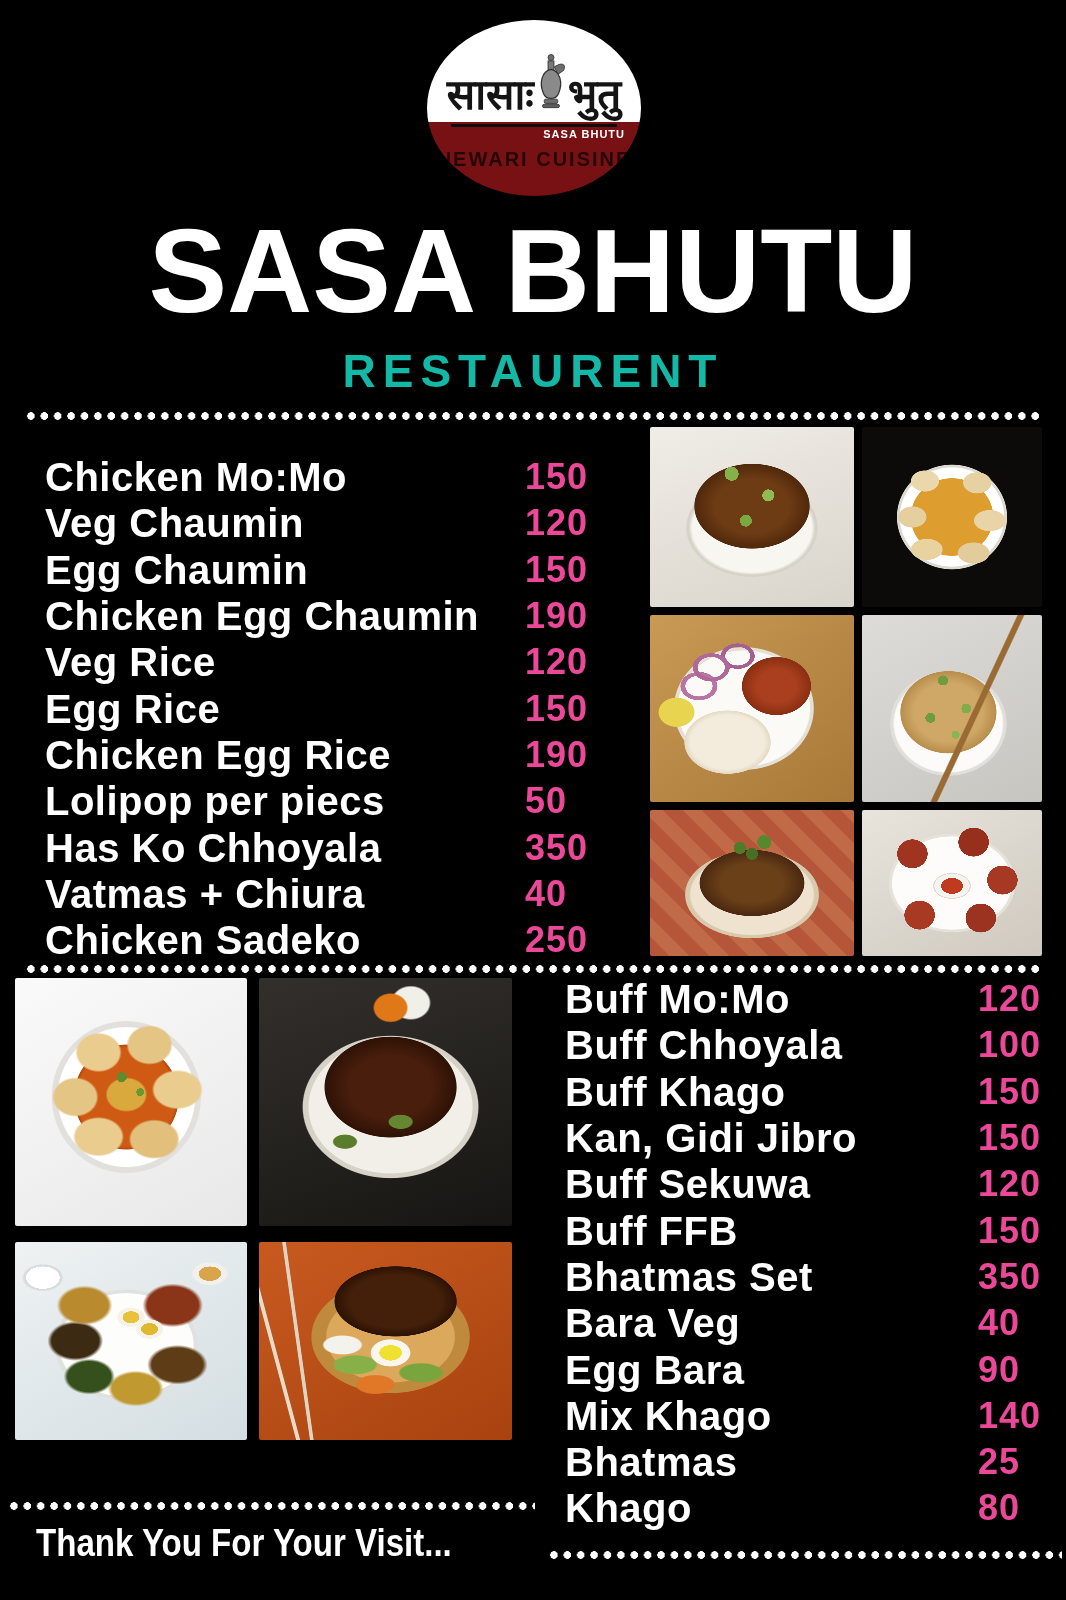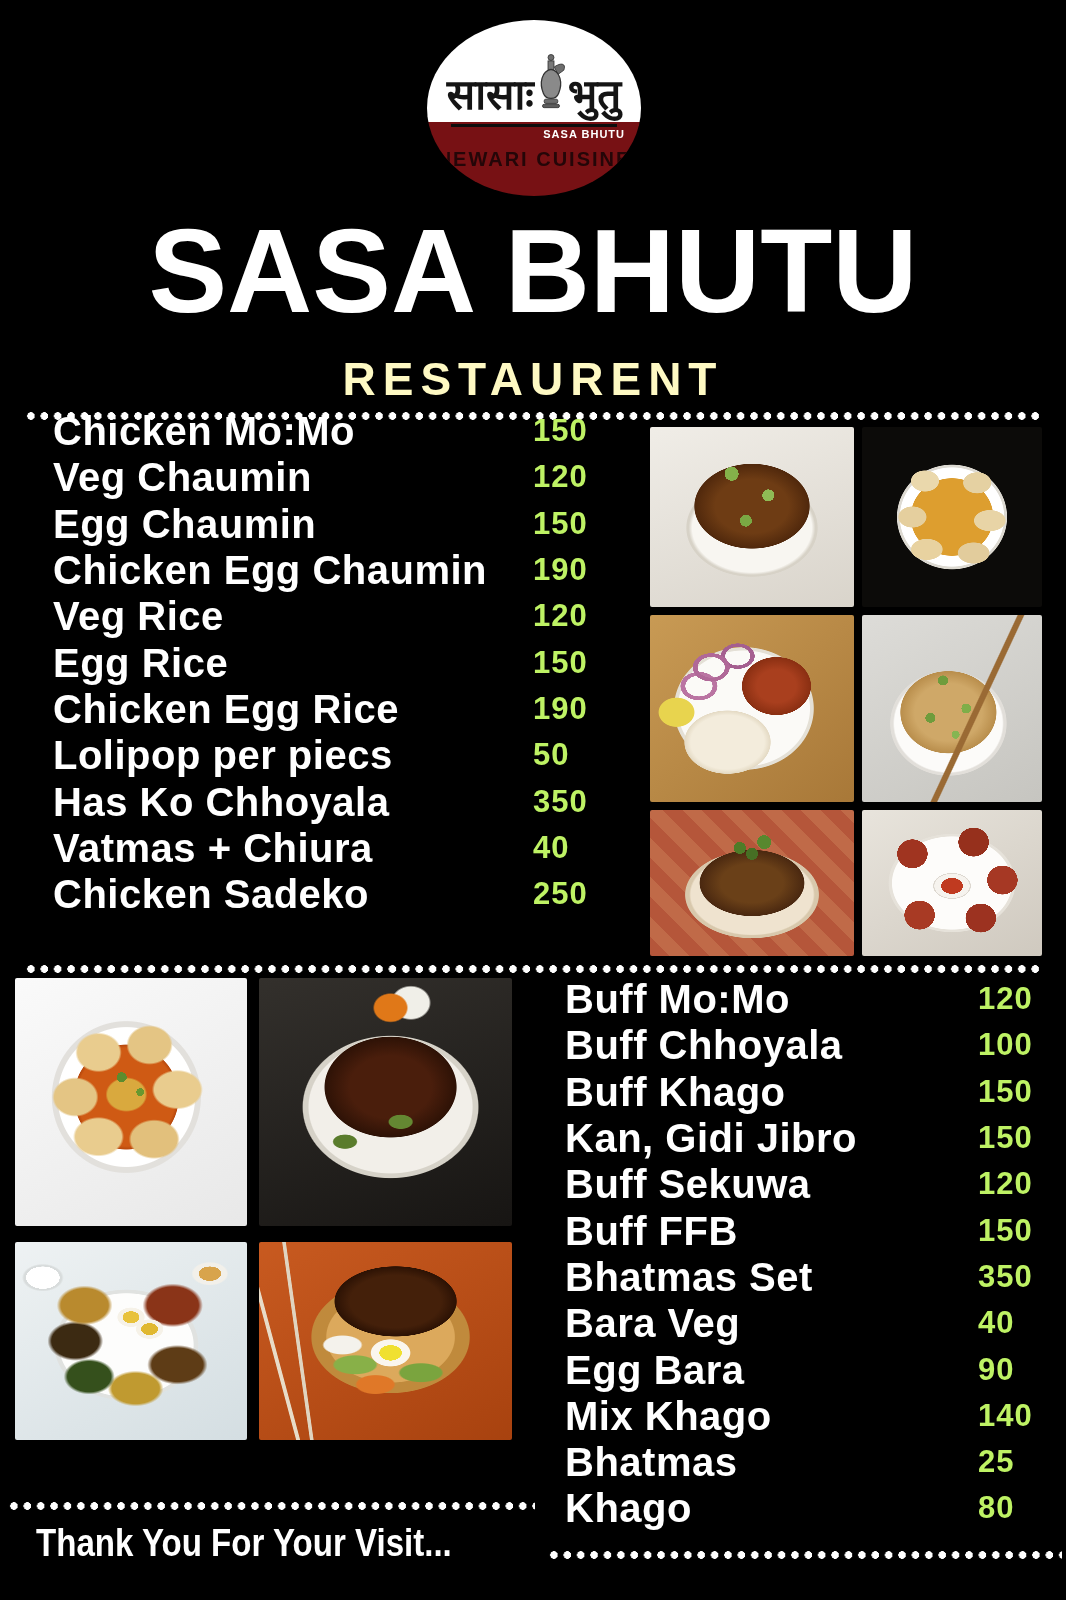--- a/index.html
+++ b/index.html
@@ -20,38 +20,38 @@
   .logo-script span{display:inline-block;}
   .jug{flex:0 0 auto;margin-top:-14px;}
   .logo-underline{position:absolute;top:104px;left:11%;width:78%;height:3px;background:#0d0d0d;}
   .logo-name{position:absolute;top:108px;right:16px;font-size:11px;font-weight:bold;color:#fff;letter-spacing:1px;}
   .logo-subtitle{position:absolute;top:128px;left:0;width:100%;text-align:center;
     font-size:20px;font-weight:bold;color:#240608;letter-spacing:2px;}
   
   .title{position:absolute;top:212px;left:0;width:100%;text-align:center;
     font-size:118px;line-height:1.0;font-weight:bold;color:#fff;letter-spacing:0px;white-space:nowrap;}
   .subtitle{position:absolute;top:344px;left:0;width:100%;text-align:center;
-    font-size:46px;font-weight:bold;letter-spacing:7px;color:#fef9c3;margin-top:8px;}
+    font-size:46px;font-weight:bold;letter-spacing:7px;color:#14b8a6;}
   
   .dots{position:absolute;height:12px;
     background-image:radial-gradient(circle at 6px 6px,#fff 0 3.6px,transparent 4px);
     background-size:13.4px 12px;background-repeat:repeat-x;}
   .dots-top{top:410px;left:25px;width:1016px;}
   .dots-mid{top:963px;left:25px;width:1016px;}
   .dots-bl{top:1500px;left:8px;width:527px;}
   .dots-br{top:1549px;left:548px;width:514px;}
   
   .menu-col{position:absolute;}
-  .menu-left{top:408px;left:45px;width:575px;margin-left:8px;--price-x:480px;}
+  .menu-left{top:454px;left:45px;width:575px;--price-x:480px;}
   .menu-right{top:976px;left:565px;width:500px;--price-x:413px;}
   .menu-row{position:relative;height:46.3px;}
   .mi-name{position:absolute;left:0;top:50%;transform:translateY(-50%);
     font-size:40px;font-weight:bold;letter-spacing:.5px;white-space:nowrap;color:#fff;}
   .mi-price{position:absolute;left:var(--price-x);top:50%;transform:translateY(-50%);
-    font-size:31px;font-weight:bold;letter-spacing:1px;color:#bef264;}
+    font-size:36px;font-weight:bold;letter-spacing:1px;color:#ec4899;}
   
   .gallery{position:absolute;display:grid;}
   .gallery-top{top:427px;left:650px;width:392px;height:531px;
     grid-template-columns:204px 180px;grid-template-rows:180px 187px 146px;gap:8px;}
   .gallery-bottom{top:978px;left:15px;width:497px;height:462px;
     grid-template-columns:232px 253px;grid-template-rows:248px 198px;column-gap:12px;row-gap:16px;}
   .photo{width:100%;height:100%;border-radius:2px;}
   
   .chicken-chaumin{background:
     radial-gradient(circle 7px at 40% 26%,#84b14a 0 99%,transparent),

